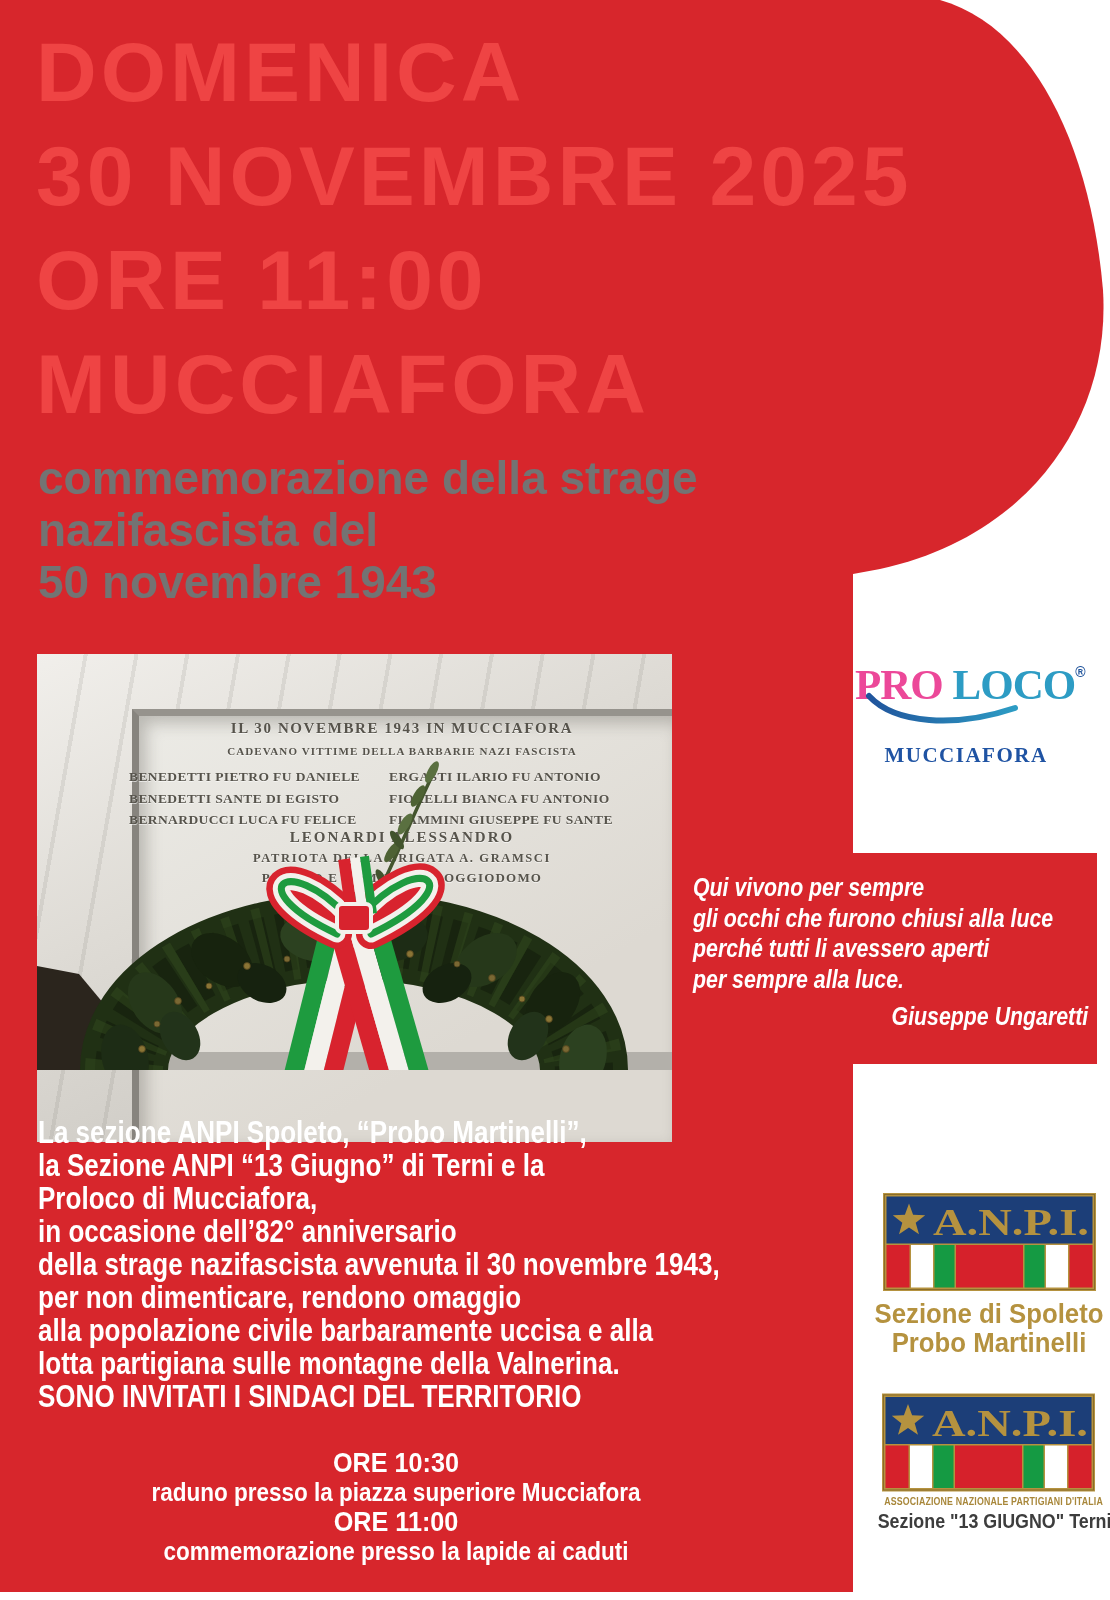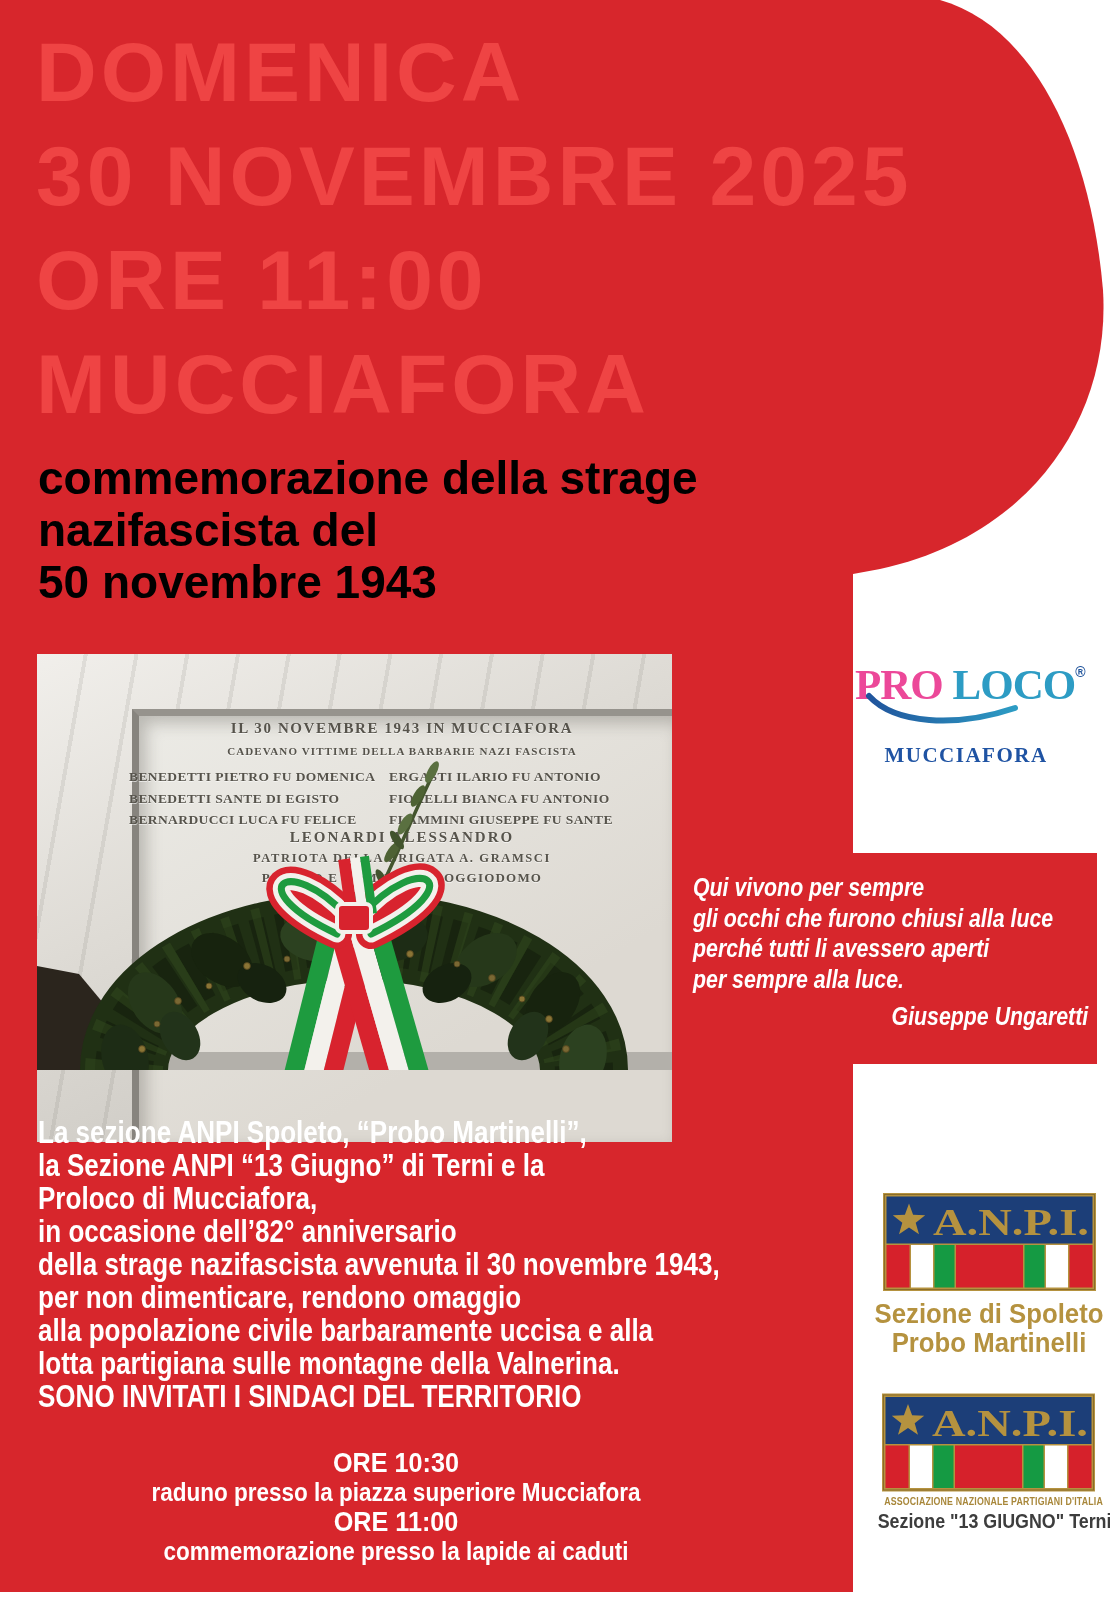--- a/index.html
+++ b/index.html
@@ -5,21 +5,21 @@
   html,body{margin:0;padding:0;background:#888;}
   .page{position:relative;width:1110px;height:1600px;background:#ffffff;overflow:hidden;
         font-family:"Liberation Sans",sans-serif;margin:0 auto;}
   
   .red-base{position:absolute;left:0;top:0;width:853px;height:1592px;background:#d7262c;}
   .blob-svg{position:absolute;left:853px;top:0;width:257px;height:580px;display:block;}
   .quote-red{position:absolute;left:853px;top:853px;width:244px;height:211px;background:#d7262c;}
   
   .title{position:absolute;left:36px;top:20px;color:#ef4444;font-weight:800;
          font-size:84px;line-height:104px;letter-spacing:4px;white-space:nowrap;}
-  .subtitle{position:absolute;left:38px;top:452px;color:#000000;font-weight:700;
+  .subtitle{position:absolute;left:38px;top:452px;color:#737373;font-weight:700;
             font-size:46px;line-height:52px;white-space:nowrap;}
   
   .photo{position:absolute;left:37px;top:644px;width:635px;height:488px;overflow:hidden;margin-top:10px;}
   .marble{position:absolute;inset:0;
      background:linear-gradient(155deg,#f1efeb 0%,#dedbd5 40%,#c2bfb9 100%);}
   .marble:after{content:"";position:absolute;inset:0;
      background:repeating-linear-gradient(100deg,transparent 0 46px,rgba(110,108,100,.13) 46px 50px);}
   .plaque-inner{position:absolute;left:95px;top:55px;right:0;bottom:0;
      background:linear-gradient(150deg,#ecebe6,#ddd9d2 70%);
      border-top:7px solid #96938d;border-left:7px solid #87847e;
@@ -95,21 +95,21 @@
     <div>50 novembre 1943</div>
   </div>
 
   <div class="photo">
     <div class="marble"></div>
     <div class="plaque-inner"></div>
     <div class="plaque-text">
       <div class="pl-line pl-center pl-h1">IL 30 NOVEMBRE 1943 IN MUCCIAFORA</div>
       <div class="pl-line pl-center pl-h2">CADEVANO VITTIME DELLA BARBARIE NAZI FASCISTA</div>
       <div class="pl-col pl-col-l">
-        <div>BENEDETTI PIETRO FU DOMENICA</div>
+        <div>BENEDETTI PIETRO FU DANIELE</div>
         <div>BENEDETTI SANTE DI EGISTO</div>
         <div>BERNARDUCCI LUCA FU FELICE</div>
       </div>
       <div class="pl-col pl-col-r">
         <div>ERGASTI ILARIO FU ANTONIO</div>
         <div>FIORELLI BIANCA FU ANTONIO</div>
         <div>FLAMMINI GIUSEPPE FU SANTE</div>
       </div>
       <div class="pl-line pl-center pl-name">LEONARDI ALESSANDRO</div>
       <div class="pl-line pl-center pl-s1">PATRIOTA DELLA BRIGATA A. GRAMSCI</div>

